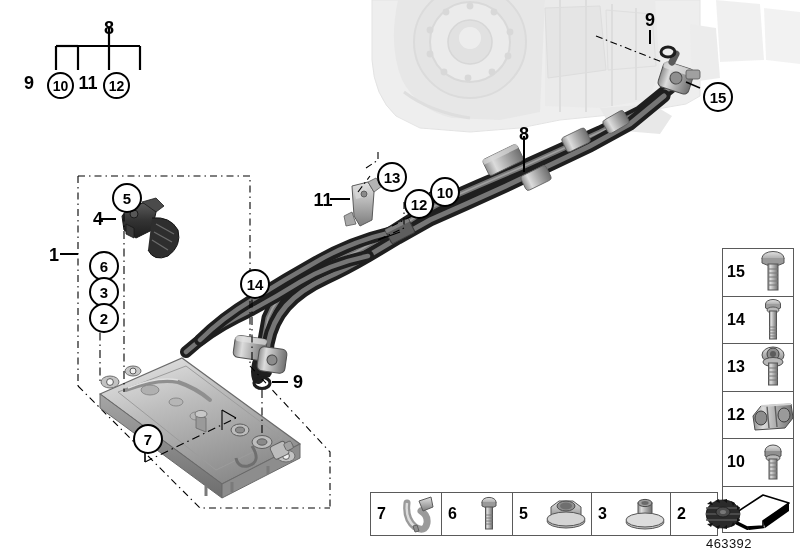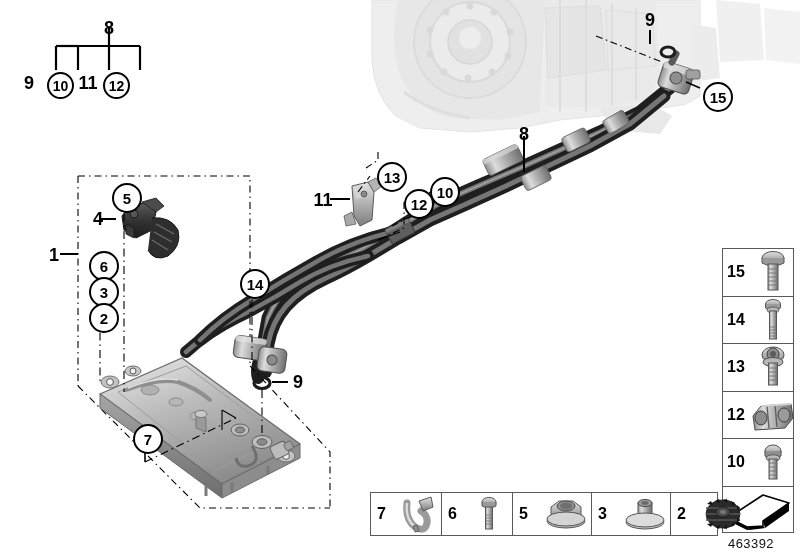--- a/index.html
+++ b/index.html
@@ -49,21 +49,21 @@
   .lb-cell{
     position:relative;flex:1 1 0;border-right:1.5px solid #5a5a5a;
     box-sizing:border-box;display:flex;align-items:center;
   }
   .lb-cell:last-child{border-right:none;}
   .lb-num{font-size:16px;font-weight:bold;padding-left:6px;flex:0 0 20px;}
   .lb-art{flex:1 1 auto;height:100%;position:relative;}
 
   #diagram-number{
     position:absolute;left:706px;top:536px;width:90px;
-    text-align:center;font-size:13px;color:#111;letter-spacing:.4px;
+    text-align:left;font-size:13px;color:#111;letter-spacing:.4px;
   }
   .hidden-text{position:absolute;width:0;height:0;overflow:hidden;opacity:0;}
 </style>
 </head>
 <body>
 
 <div id="stage">
 
   <svg class="layer" viewBox="0 0 800 560">
     <defs>

